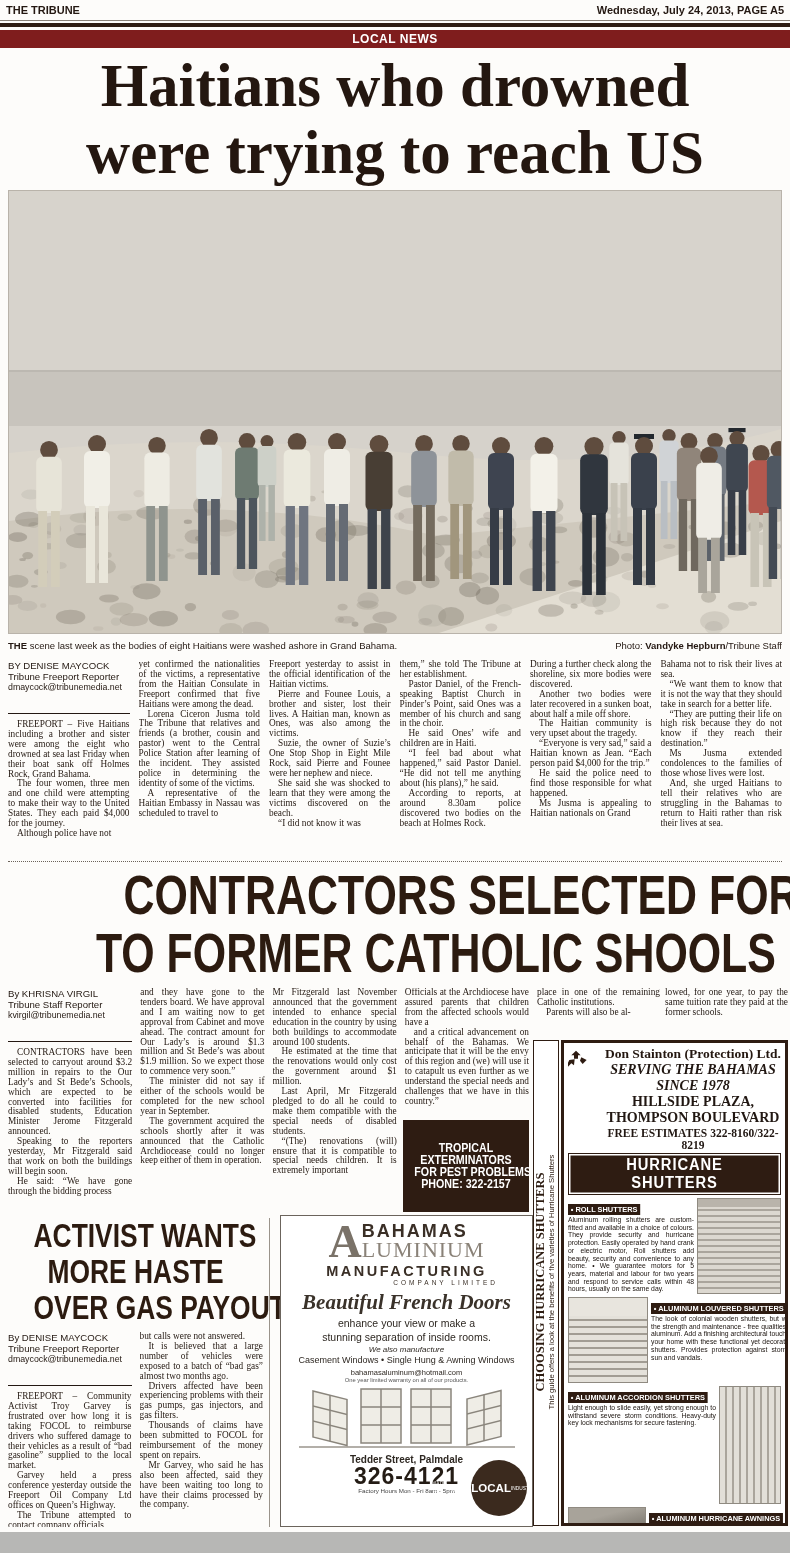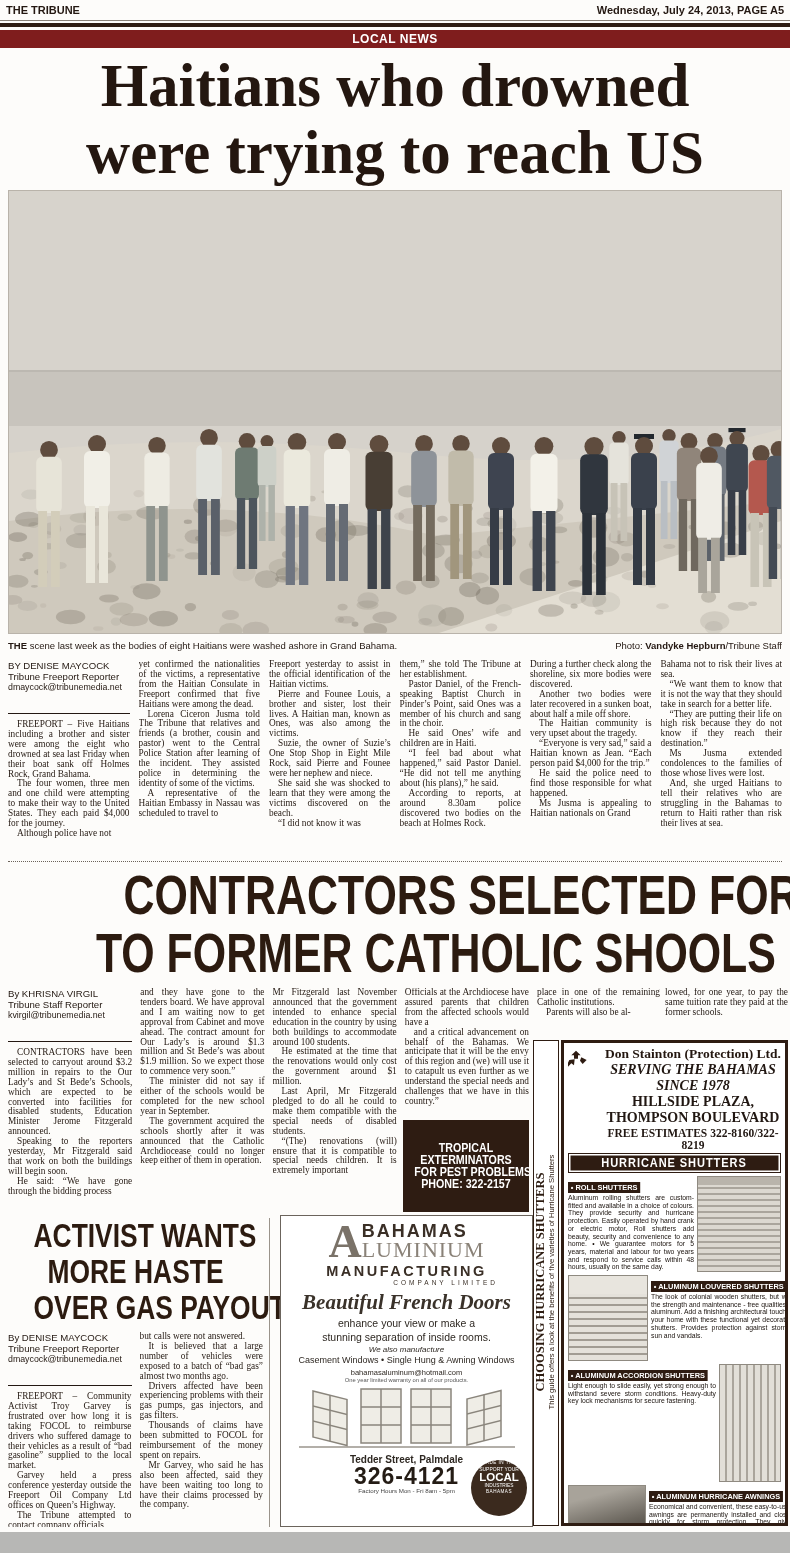--- a/index.html
+++ b/index.html
@@ -65,21 +65,21 @@
   #shutter-side .vtitle{font-family:"Liberation Serif",serif;font-weight:bold;font-size:12.5px;line-height:13px;color:#2c1b10}
   #shutter-side .vsub{font-family:"Liberation Sans",sans-serif;font-size:7.6px;line-height:9px;color:#2c1b10}
   #shutter-main{flex:1;border:3px solid #2e1c12;background:#fff;padding:3px 4px;overflow:hidden;
     font-family:"Liberation Sans",sans-serif}
   .ds-head{display:flex;align-items:flex-start;gap:17px}
   .ds-name{font-family:"Liberation Serif",serif;font-weight:bold;font-size:13.5px;color:#241710;white-space:nowrap}
   .ds-tag{font-family:"Liberation Serif",serif;font-weight:bold;font-style:italic;font-size:14px;text-align:center}
   .ds-addr{font-weight:bold;font-size:14px;text-align:center;font-family:"Liberation Serif",serif}
   .ds-est{font-family:"Liberation Serif",serif;font-weight:bold;font-size:11.5px;text-align:center;margin-top:1px}
   .hs-banner{margin-top:2px;background:#2e1c12;color:#fff;text-align:center;font-weight:bold;
-    font-size:12px;padding:2px 16px;box-shadow:inset 0 0 0 1.5px #fff;border:1px solid #2e1c12}
+    font-size:16px;padding:2px 16px;box-shadow:inset 0 0 0 1.5px #fff;border:1px solid #2e1c12}
   .hs-banner span{display:inline-block;transform:scaleX(.92);letter-spacing:1px}
   .sec{margin-top:3px;display:flex;gap:3px}
   .sec-txt{flex:1}
   .sec-h{display:inline-block;background:#2e1c12;color:#fff;font-weight:bold;font-size:7.8px;
     padding:1px 3px;margin-bottom:1px;white-space:nowrap;transform-origin:left;transform:scaleX(.95)}
   .sec-b{font-size:6.8px;line-height:7.7px;text-align:justify;color:#1b130e}
   .ph{border:1px solid #8f8a81;flex:none}
   .ph-roll{width:84px;height:96px;background:
     linear-gradient(180deg,#b9b4ab 0 8px,transparent 8px),
     repeating-linear-gradient(180deg,#dcd8d0 0 4px,#aaa59c 4px 6px);}
@@ -111,21 +111,21 @@
   .ba-l1{font-size:10.5px;margin-top:2px}
   .ba-also{font-style:italic;font-size:8px;margin-top:2px}
   .ba-prod{font-size:9px;margin-top:1px}
   .ba-email{font-size:7.5px;margin-top:3px}
   .ba-warr{font-size:5.8px;color:#555}
   .ba-doors{margin:2px auto 0}
   .ba-street{font-weight:bold;font-size:10px;margin-top:1px}
   .ba-phone{font-weight:bold;font-size:23px;letter-spacing:1px;line-height:22px;color:#241c15}
   .ba-hours{font-size:6.2px;color:#444}
   #ba-badge{position:absolute;right:5px;bottom:10px;width:56px;height:56px;border-radius:50%;
-    background:#3b2a1e;color:#fff;display:flex;flex-direction:column;align-items:center;}
+    background:#3b2a1e;color:#fff;display:flex;flex-direction:row;align-items:center;justify-content:center}
   #ba-badge .b1{font-size:4.6px;letter-spacing:.5px}
   #ba-badge .b2{font-size:5px;margin-top:1px}
   #ba-badge .b3{font-weight:bold;font-size:11.5px;line-height:11px}
   #ba-badge .b4{font-size:4.8px}
   #ba-badge .b5{font-size:4.6px;margin-top:1px;letter-spacing:.5px}
 
   #footer-strip{left:0;top:1532px;width:790px;height:21px;background:#b7b7b5}
 </style>
 </head>
 <body>

